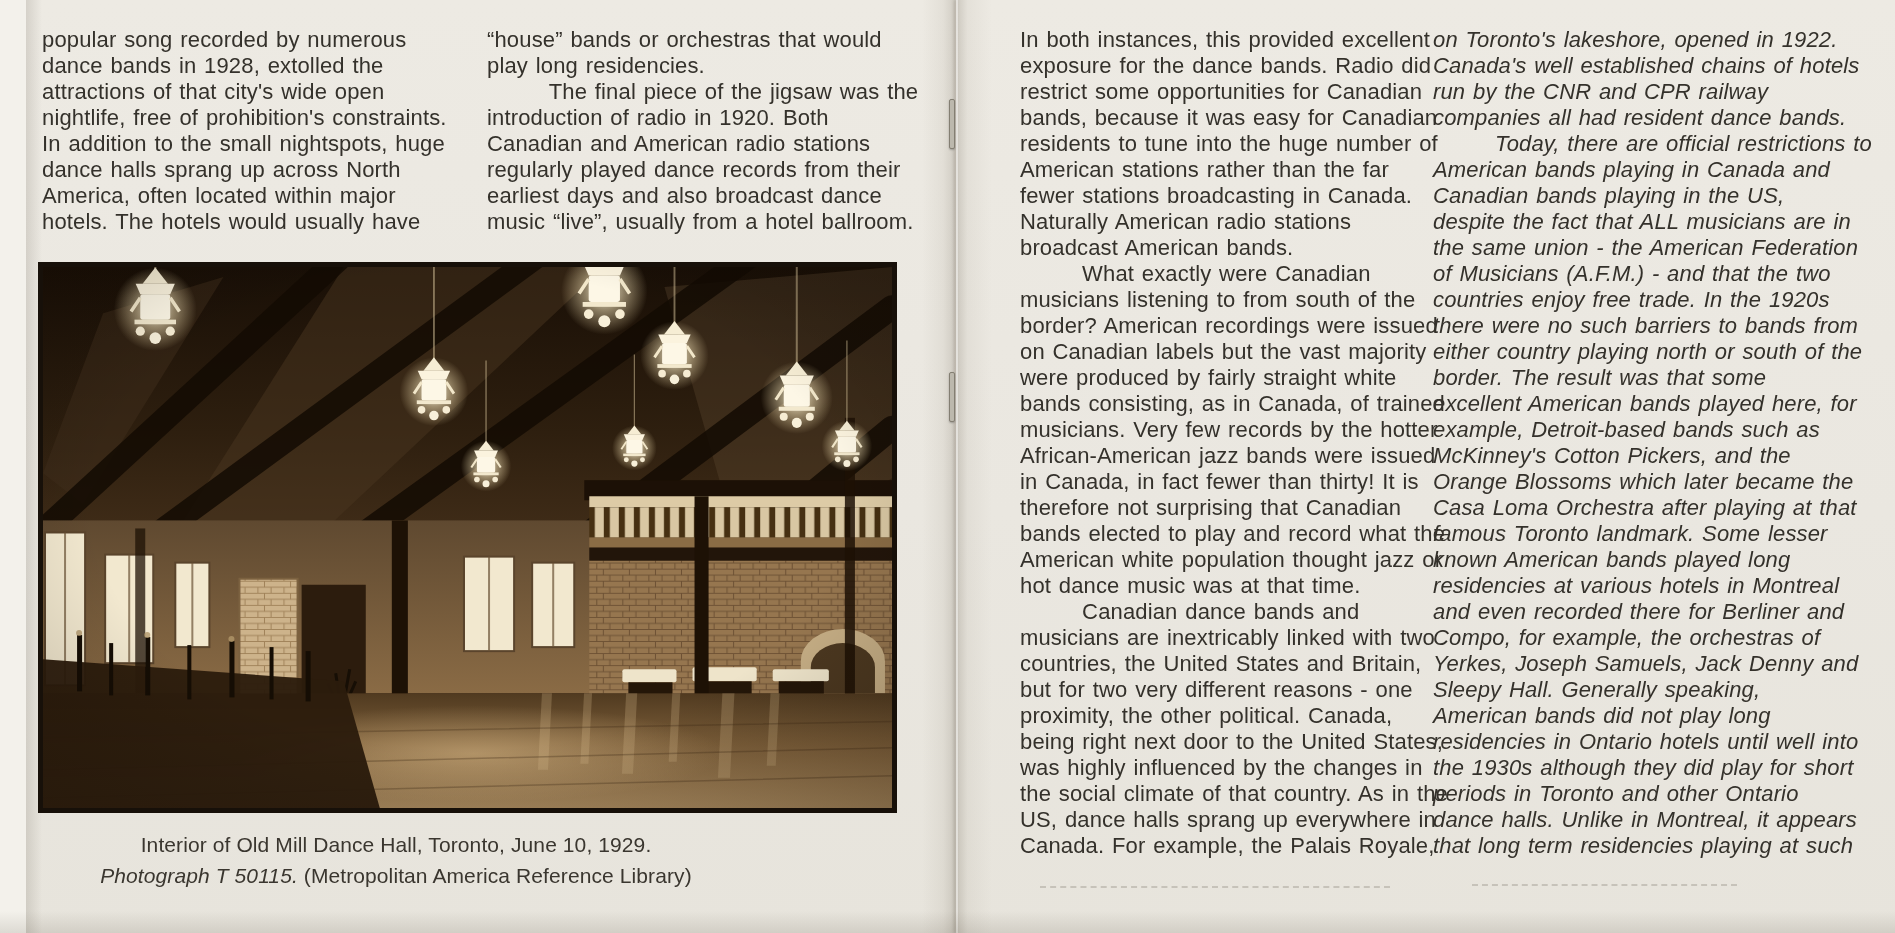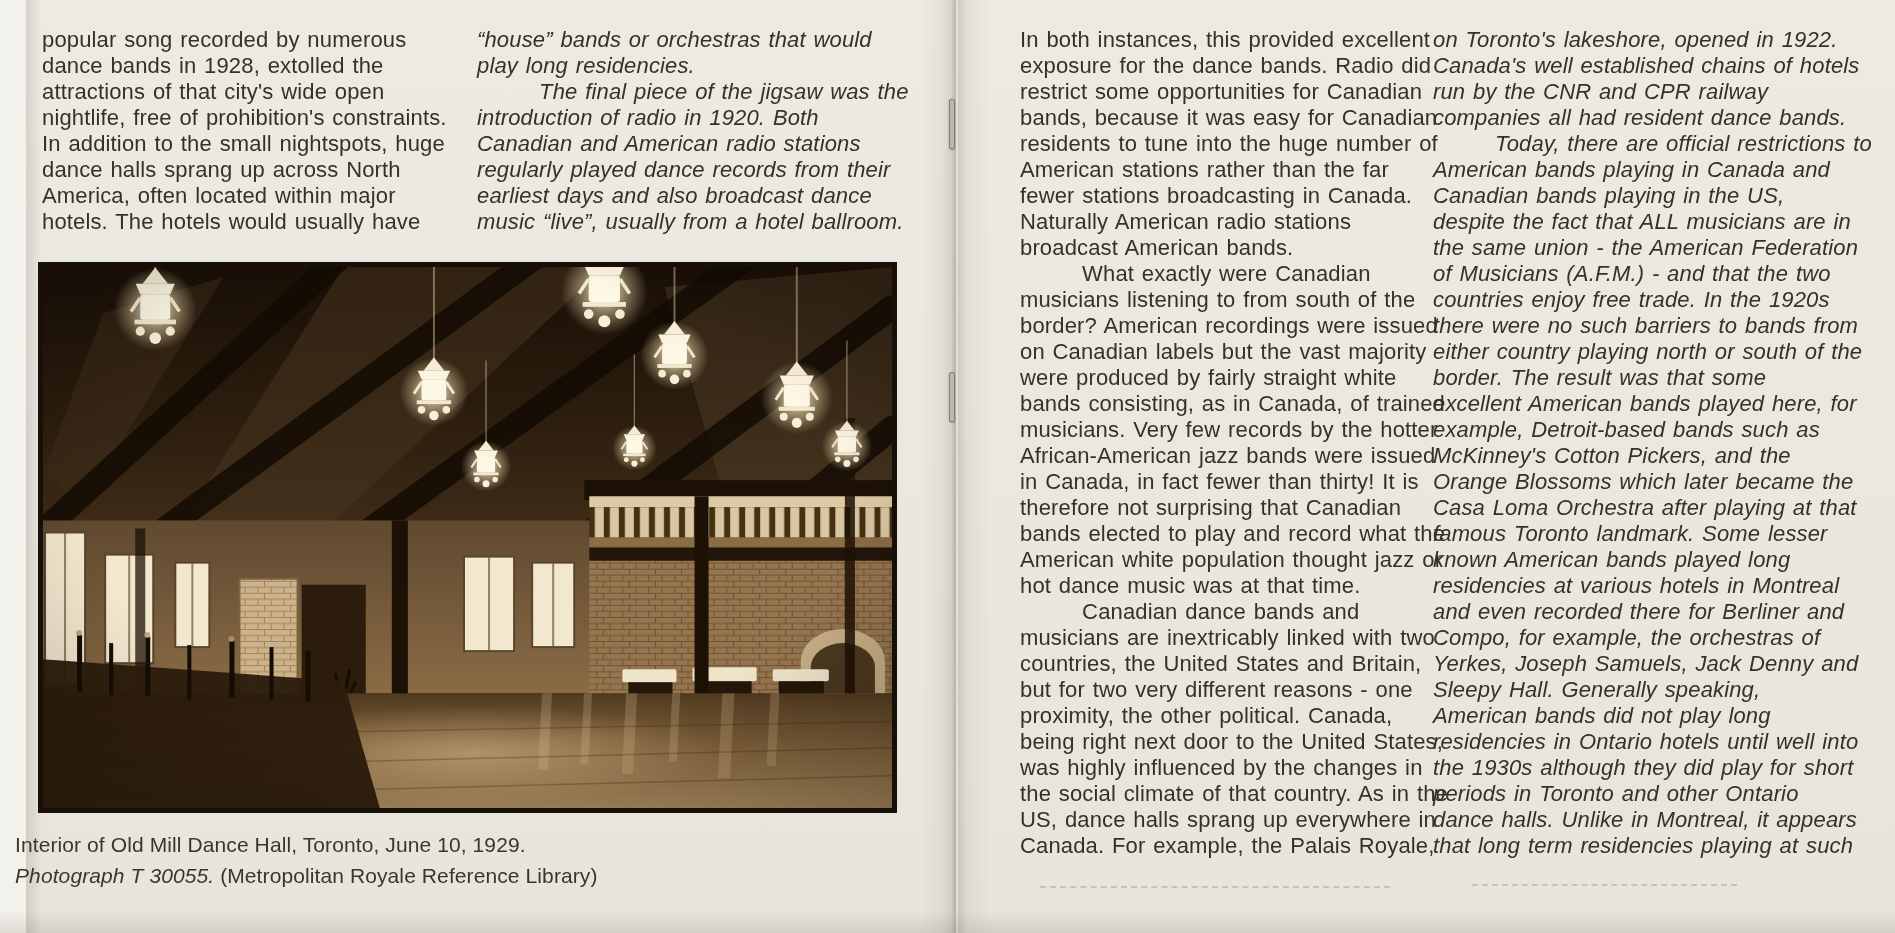--- a/index.html
+++ b/index.html
@@ -13,32 +13,32 @@
     background:linear-gradient(90deg, rgba(105,98,85,0.18), rgba(0,0,0,0)); }
   .bottom-shade { position:absolute; left:0; bottom:0; width:100%; height:22px;
     background:linear-gradient(180deg, rgba(0,0,0,0), rgba(60,50,35,0.12)); }
 
   .col {
     position:absolute; top:27px; white-space:pre;
     font-size:22px; line-height:26px; color:#34312b;
     letter-spacing:0.15px; word-spacing:1.5px;
   }
   .col1 { left:42px; }
-  .col2 { left:477px;font-style:italic; }
+  .col2 { left:487px; }
   .col3 { left:1020px; }
   .col4 { left:1433px;font-style:italic; }
 
   .photo {
     position:absolute; left:38px; top:262px; width:859px; height:551px; margin:0;
     border:5px solid #171009; box-sizing:border-box; background:#2a1a0c;
   }
   .photo svg { display:block; width:100%; height:100%; }
 
   .caption {
-    position:absolute; left:15px; top:829px; width:762px; 
+    position:absolute; left:15px; top:829px; width:762px; text-align:center;
     color:#3a362f; font-size:21px; line-height:31px; letter-spacing:0.1px;
   }
   .cap-italic { font-style:italic; }
 
   .fold { position:absolute; left:922px; top:0; width:70px; height:933px;
     background:linear-gradient(90deg, rgba(0,0,0,0) 0%, rgba(110,100,80,0.08) 30%,
       rgba(80,70,52,0.20) 50%, rgba(110,100,80,0.07) 65%, rgba(0,0,0,0) 100%); }
   .fold::after { content:""; position:absolute; left:34px; top:0; width:2px; height:100%;
     background:rgba(255,255,255,0.45); box-shadow:-2px 0 3px rgba(70,60,45,0.25); }
 
@@ -235,21 +235,21 @@
         <use href="#lamp" transform="translate(802,178) scale(0.7)"></use>
       </g>
 
       <rect x="0" y="0" width="847" height="538" fill="url(#gVig)"></rect>
     </svg>
   </figure>
 
   <div class="caption">
     <div>Interior of Old Mill Dance Hall, Toronto, June 10, 1929.</div>
     <div>
-      <span class="cap-italic">Photograph T 30055.</span><span>  (Metropolitan Royale Reference Library)</span>
+      <span class="cap-italic">Photograph T 50115.</span><span>  (Metropolitan America Reference Library)</span>
     </div>
   </div>
 
   <div class="fold"></div>
   <div class="staple staple-top"></div>
   <div class="staple staple-bottom"></div>
 
   <div class="col col3">In both instances, this provided excellent
 exposure for the dance bands. Radio did
 restrict some opportunities for Canadian

